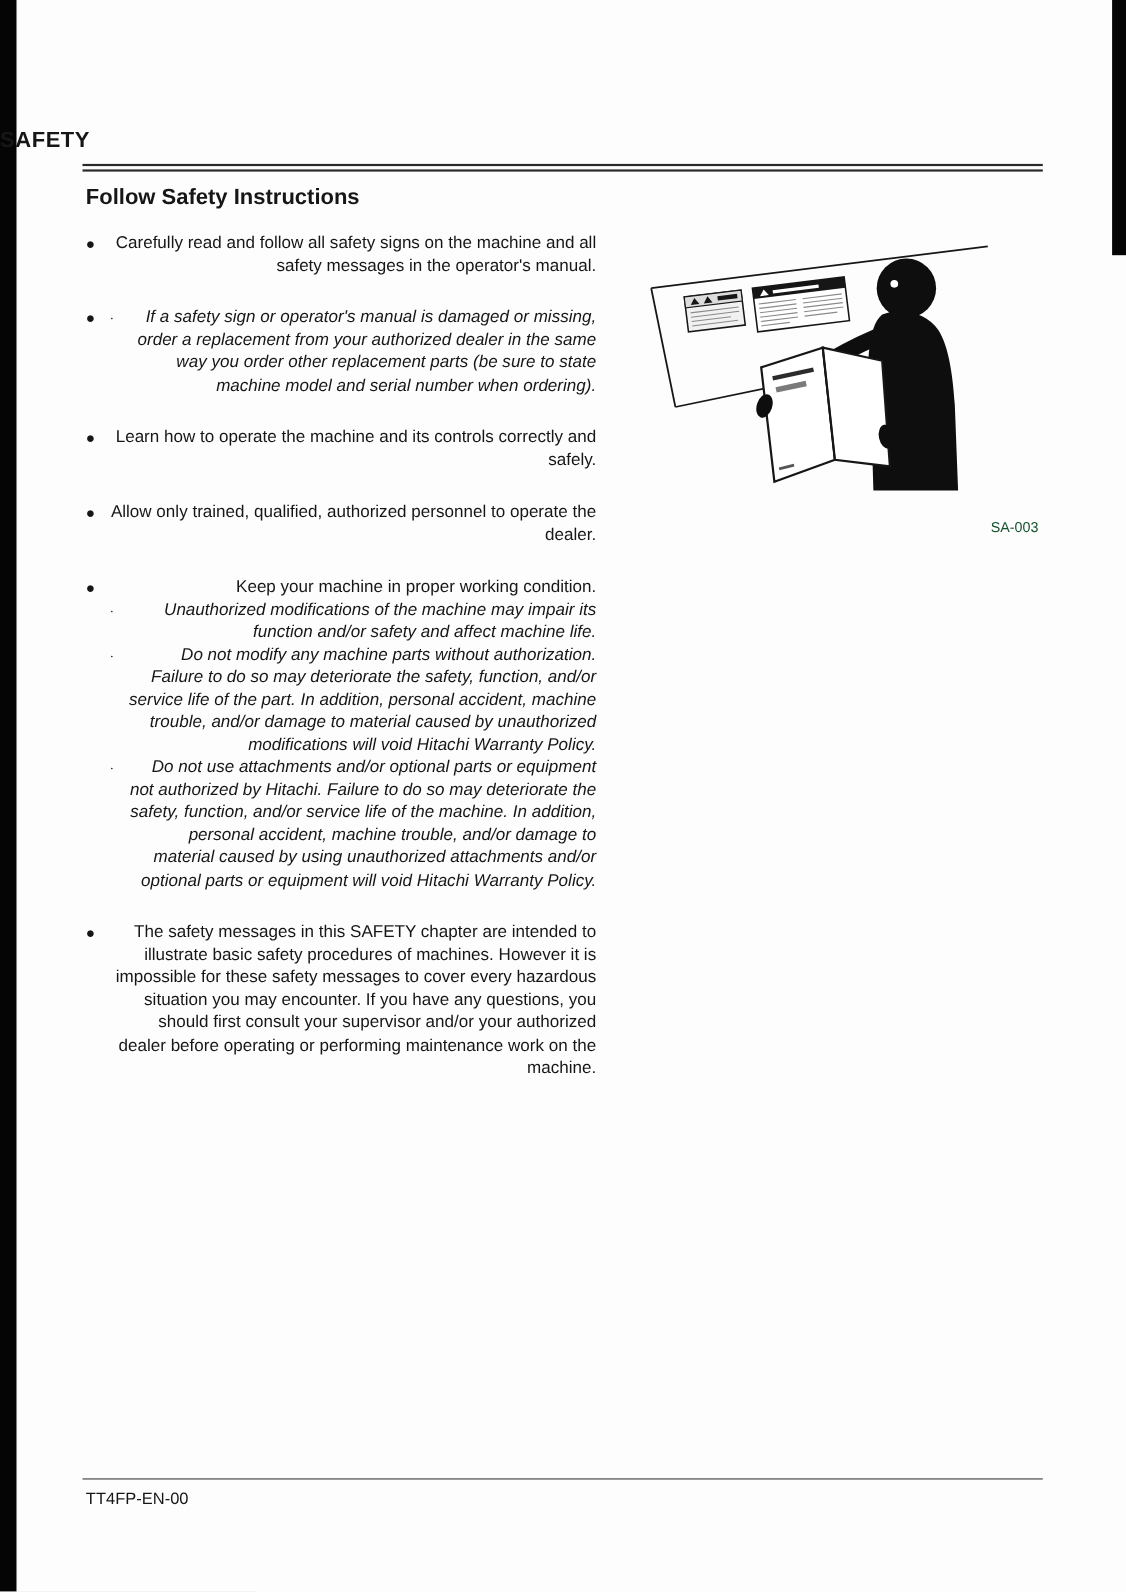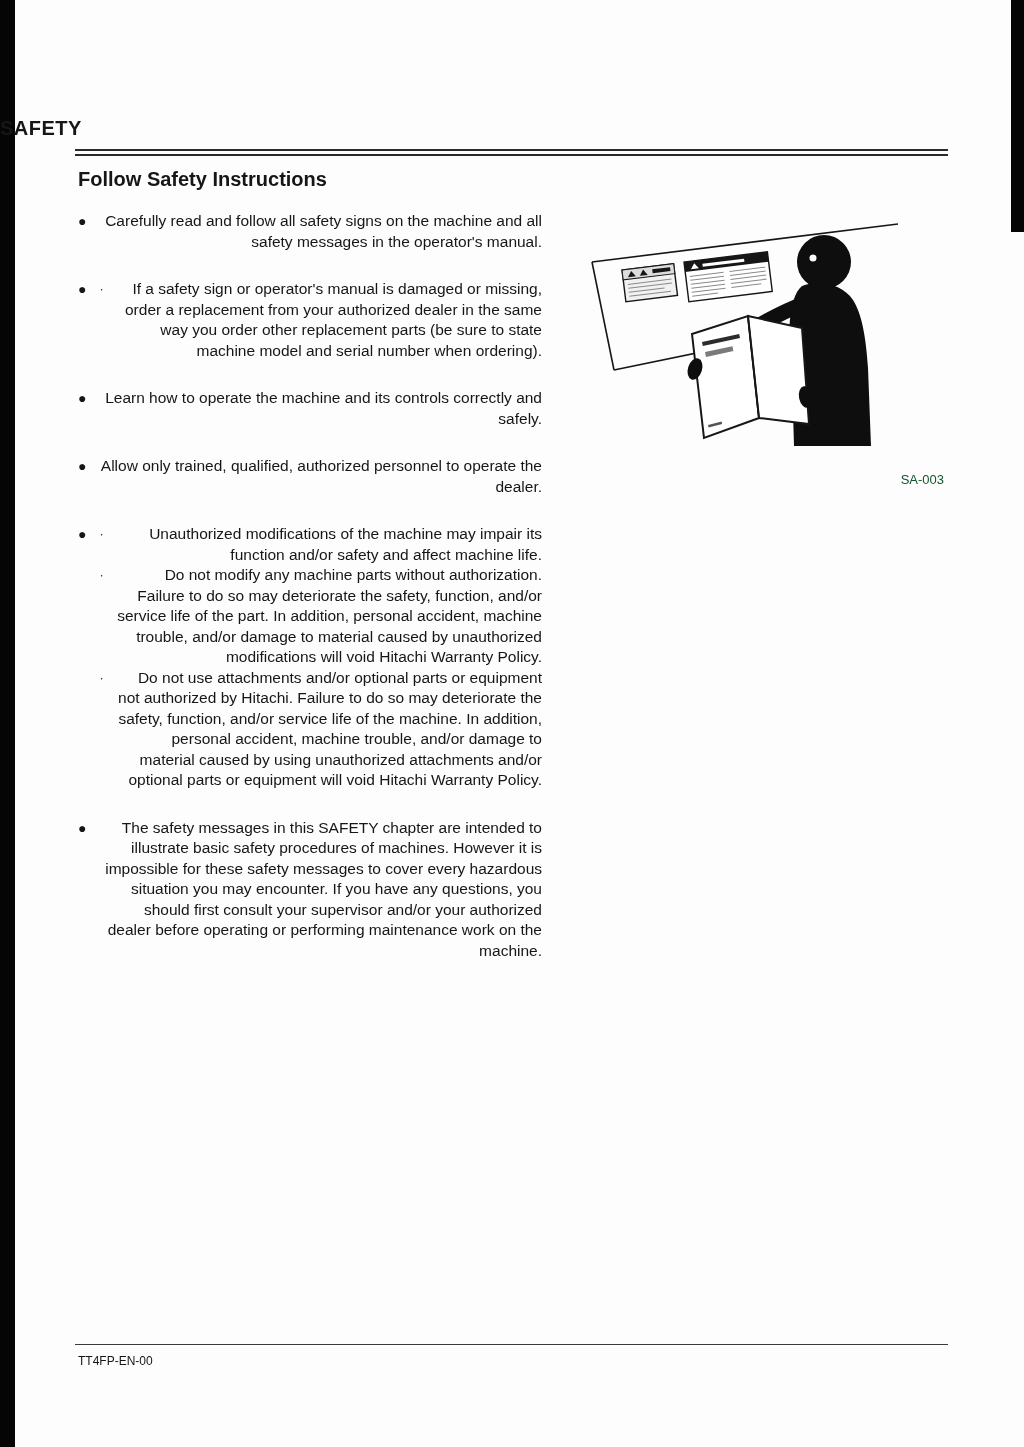--- a/index.html
+++ b/index.html
@@ -31,36 +31,36 @@
   .bullet { display:flex; margin:0 0 27px 0; }
   .bullet .dot {
     width:19px; flex:0 0 19px; font-size:14px; line-height:20.5px;
   }
   .btext { flex:1; }
   .btext p { margin:0;text-align:right; }
   .sub { display:flex; }
   .sub .sdot {
     width:16px; flex:0 0 16px; font-size:9px; line-height:20.5px; padding-top:1px;
   }
-  .sub p { margin:0; flex:1; }
+  .sub p { margin:0; flex:1;font-style:italic; }
 
   .figure {
     position:absolute; left:586px; top:218px; width:366px;
   }
   .figure svg { display:block; }
   .figure-caption {
     text-align:right; font-size:13px; color:#14532d; padding-right:8px; margin-top:2px;
   }
 
   .footer-rule {
     position:absolute; top:1344px; left:75px; width:873px;
     border-top:1.5px solid #3a3a3a;
   }
   .footer-left {
-    position:absolute; top:1354px; left:78px; font-size:12px;
+    position:absolute; top:1354px; left:78px; font-size:15px;
   }
   .footer-page {
     position:absolute; top:1351px; left:0; width:100%;
     text-align:center; font-size:19px;
   }
 </style>
 </head>
 <body>
 
 <div class="page">
@@ -100,20 +100,21 @@
     <div class="bullet">
       <span class="dot">●</span>
       <div class="btext">
           <p>Allow only trained, qualified, authorized personnel to operate the dealer.</p>
         </div>
     </div>
 
     <div class="bullet">
       <span class="dot">●</span>
       <div class="btext">
+        <p>Keep your machine in proper working condition.</p>
         <div class="sub">
           <span class="sdot">・</span>
           <p>Unauthorized modifications of the machine may impair its function and/or safety and affect machine life.</p>
         </div>
         <div class="sub">
           <span class="sdot">・</span>
           <p>Do not modify any machine parts without authorization. Failure to do so may deteriorate the safety, function, and/or service life of the part. In addition, personal accident, machine trouble, and/or damage to material caused by unauthorized modifications will void Hitachi Warranty Policy.</p>
         </div>
         <div class="sub">
           <span class="sdot">・</span>

